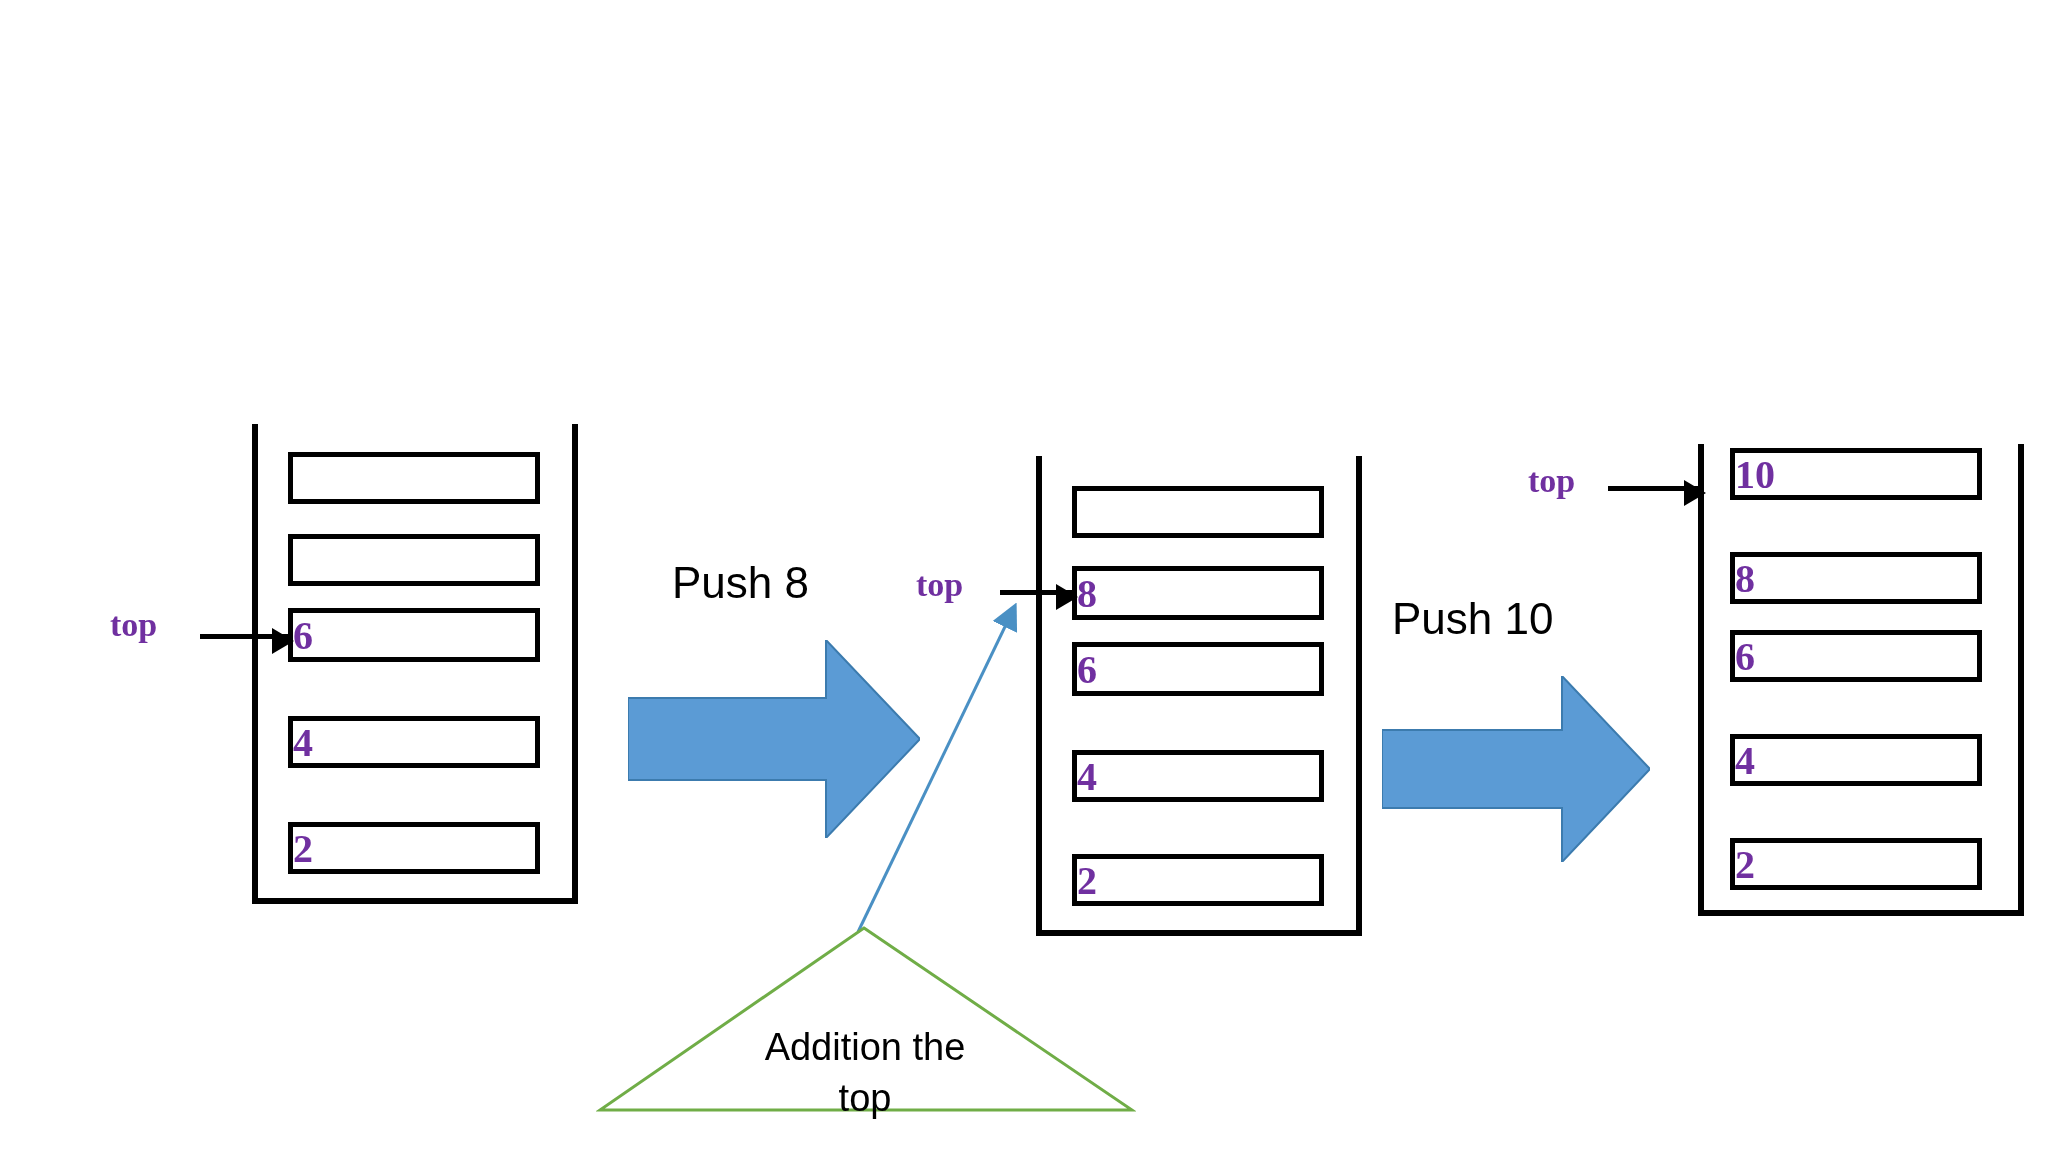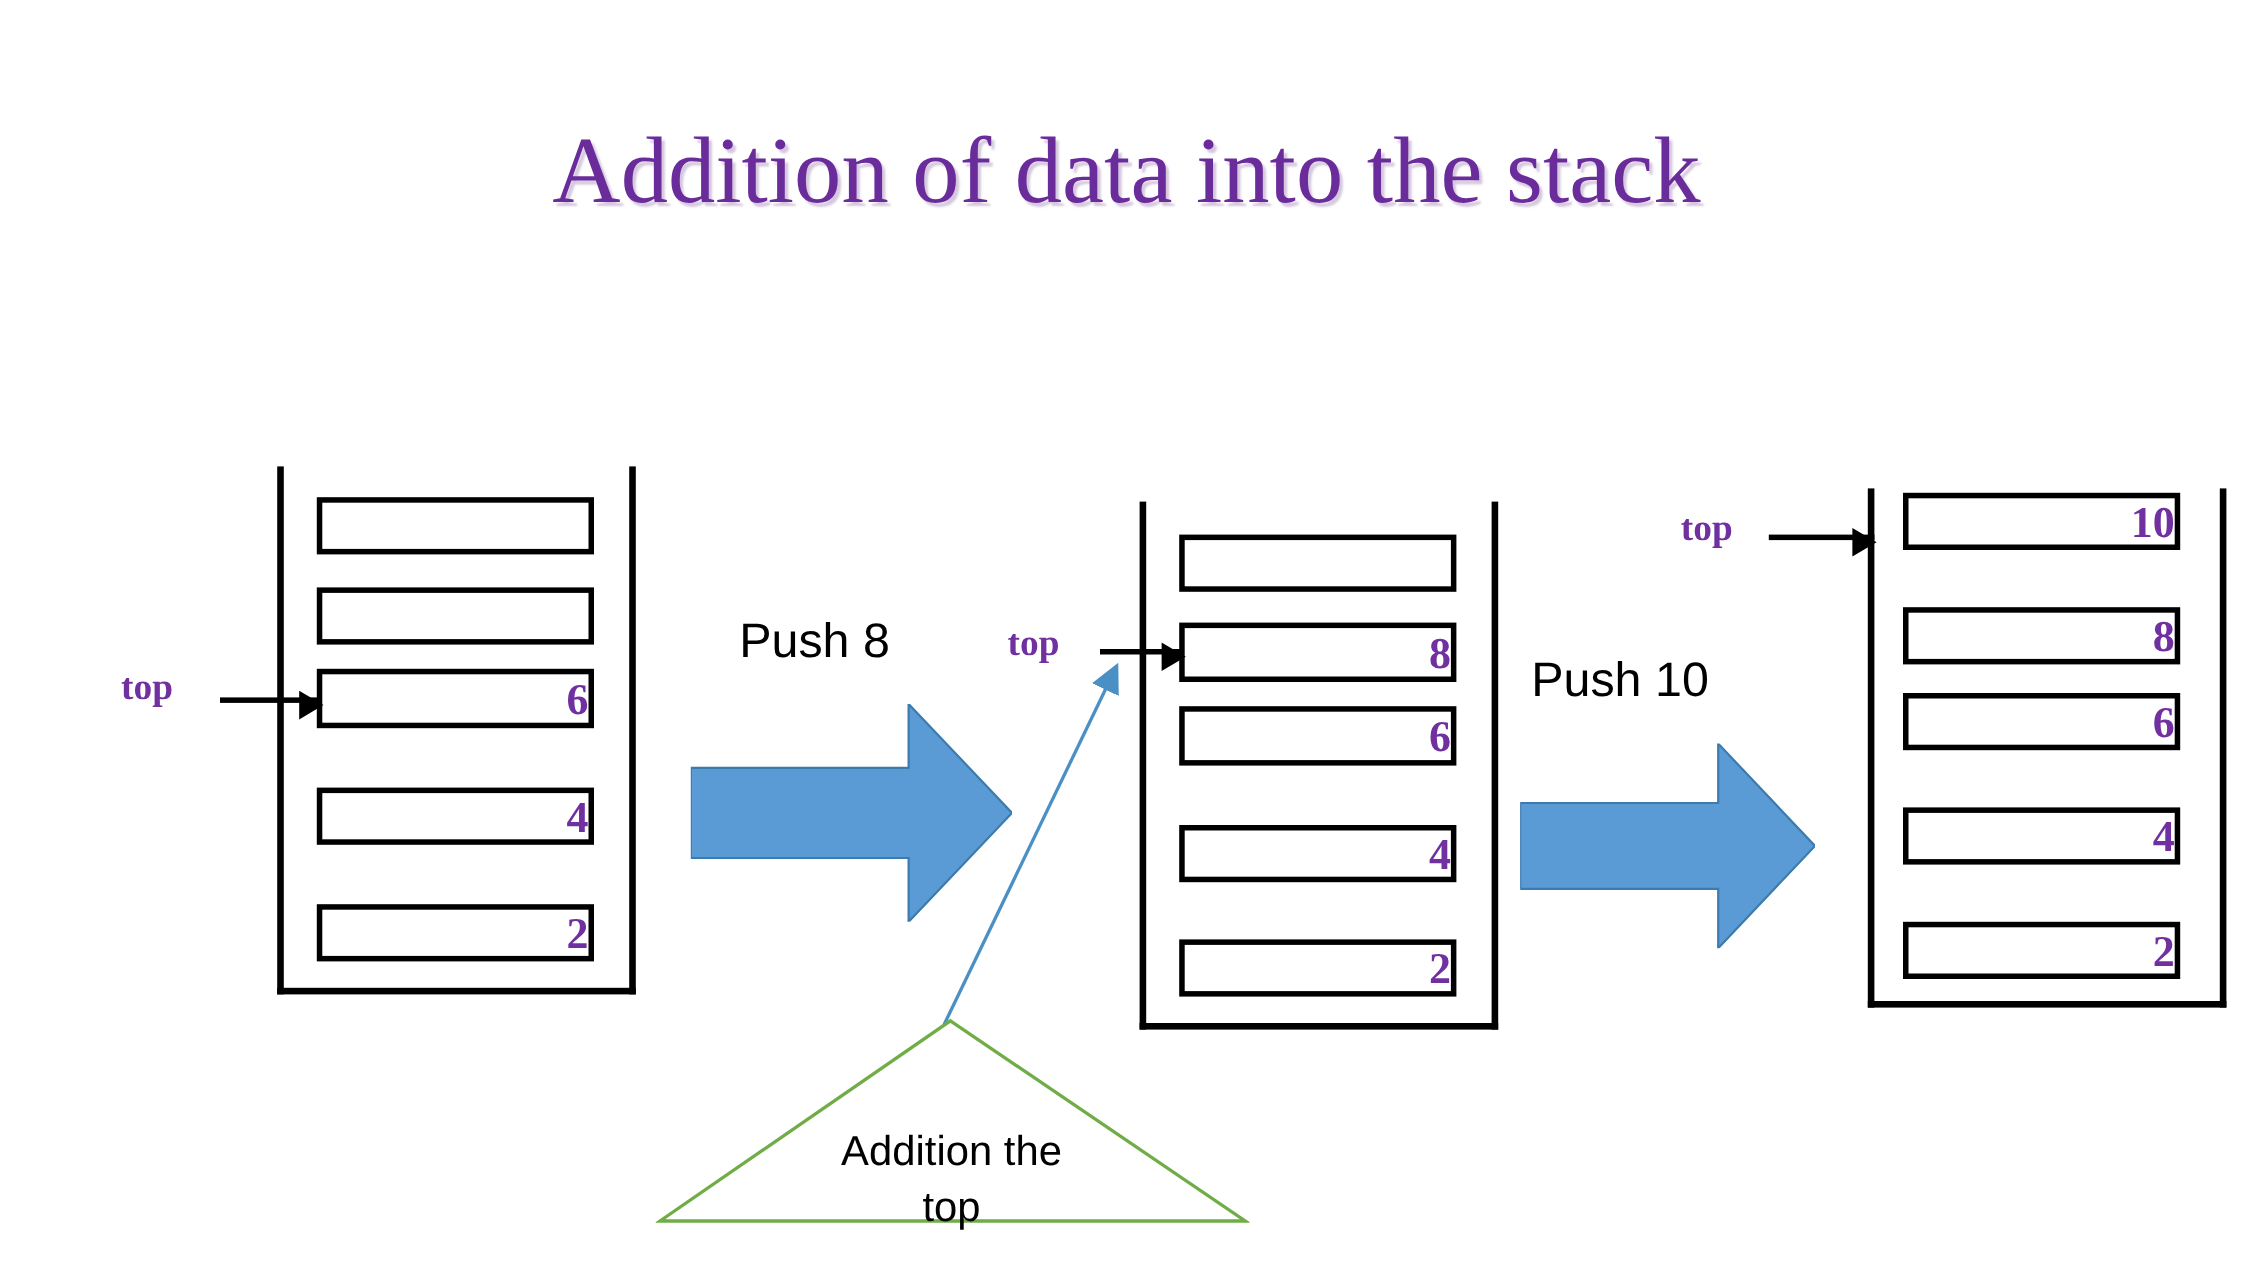--- a/index.html
+++ b/index.html
@@ -40,21 +40,21 @@
     border-bottom: 6px solid #000000;
     border-top: 0;
   }
   .cell {
     position: absolute;
     box-sizing: border-box;
     border: 5px solid #000000;
     background: #ffffff;
     display: flex;
     align-items: center;
-    justify-content: flex-end;
+    justify-content: flex-start;
     font-family: "Liberation Serif", serif;
     font-weight: bold;
     font-size: 40px;
     color: #7030A0;
   }
 
   
   .toplabel {
     position: absolute;
     font-family: "Liberation Serif", serif;
@@ -109,21 +109,20 @@
     font-size: 38px;
     line-height: 1.33;
     color: #000000;
   }
 </style>
 </head>
 <body>
 
 <div id="slide">
 
-  <div class="title">Addition of data into the stack</div>
 
   <div class="stack" style="left:252px; top:424px; width:326px; height:480px;">
   </div>
 
   <div class="cell" style="left:288px; top:452px; width:252px; height:52px;">
     <span></span>
   </div>
   <div class="cell" style="left:288px; top:534px; width:252px; height:52px;">
     <span></span>
   </div>

